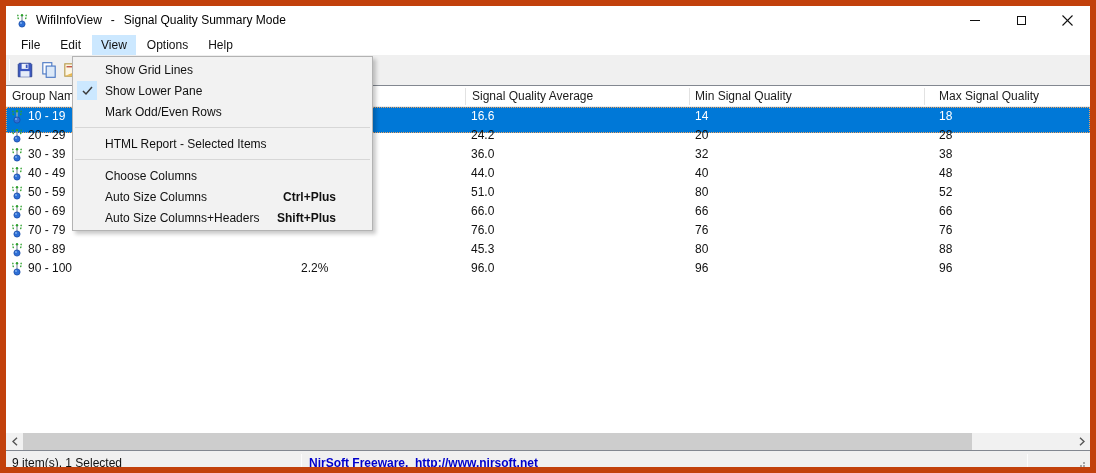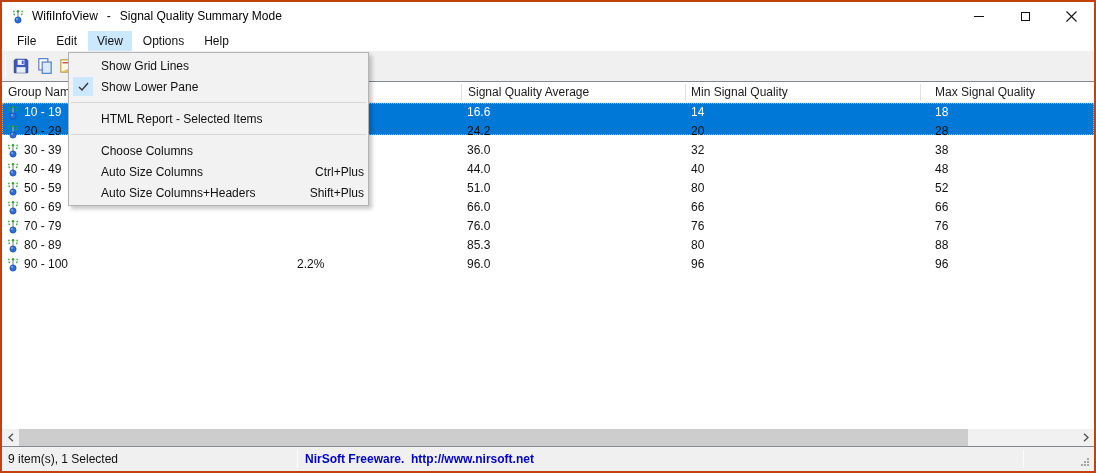--- a/index.html
+++ b/index.html
@@ -1,19 +1,19 @@
 <!DOCTYPE html>
 <html><head>
 <meta charset="utf-8">
 <style>
   * { margin:0; padding:0; box-sizing:border-box; }
   html,body { background:#fff; }
   body { font-family:"Liberation Sans","DejaVu Sans",sans-serif; font-size:12px; color:#111; }
 
-  .window { position:relative; width:1096px; height:473px; border:2px solid #c2410c; background:#0369a1; overflow:hidden; }
+  .window { position:relative; width:1096px; height:473px; border:6px solid #c2410c; background:#0369a1; overflow:hidden; }
 
   
   .titlebar { position:absolute; left:0; top:0; width:100%; height:29px; background:#fff; }
   .app-icon { position:absolute; left:8px; top:6px; width:16px; height:16px; }
   .title-text { position:absolute; left:30px; top:0; height:29px; line-height:29px; white-space:pre; color:#000; }
   .title-sep { margin:0 9px; }
   .caption-buttons { position:absolute; right:0; top:0; height:29px; display:flex; }
   .cap-btn { width:46px; height:29px; display:flex; align-items:center; justify-content:center; }
   .glyph-min { width:10px; height:1px; background:#111; }
   .glyph-max { width:9px; height:9px; border:1px solid #111; }
@@ -27,38 +27,38 @@
   .toolbar { position:absolute; left:0; top:49px; width:100%; height:30px; background:#f0f0f0; }
   .tb-divider { position:absolute; left:3px; top:4px; width:1px; height:22px; background:#c9c9c9; border-right:1px solid #fff; }
   .tb-btn { position:absolute; top:4px; width:22px; height:22px; display:flex; align-items:center; justify-content:center; }
 
   
   .list { position:absolute; left:0; top:79px; width:100%; height:366px; background:#fff; border-top:1px solid #828790; border-bottom:1px solid #828790; }
   .lv-header { position:absolute; left:0; top:0; width:100%; height:21px; background:#fff; border-bottom:1px solid #ececec; }
   .lv-col { position:absolute; top:0; height:21px; line-height:21px; color:#1a1a1a; white-space:nowrap; }
   .lv-colsep { position:absolute; top:2px; width:1px; height:17px; background:#e2e2e2; }
   .lv-rows { position:absolute; left:0; top:21px; width:100%; }
-  .lv-row { position:absolute; left:0; width:100%; height:32px; }
+  .lv-row { position:absolute; left:0; width:100%; height:26px; }
   .lv-row .cell { position:absolute; top:0; height:19px; line-height:19px; white-space:nowrap; }
   .row-icon { position:absolute; left:3px; top:1px; width:16px; height:16px; }
   .lv-row.selected { background:#0078d7; color:#fff; }
   .lv-row.selected::after { content:""; position:absolute; inset:0; border:1px dotted #f0a35e; pointer-events:none; }
 
   
   .hscroll { position:absolute; left:0; bottom:0; width:100%; height:17px; background:#f1f1f1; }
   .hs-arrow { position:absolute; top:0; width:17px; height:17px; display:flex; align-items:center; justify-content:center; background:#f1f1f1; }
   .hs-thumb { position:absolute; left:17px; top:0; width:949px; height:17px; background:#cdcdcd; }
 
   
   .menu-popup { position:absolute; left:66px; top:50px; width:301px; background:#f2f2f2; border:1px solid #b3b3b3; box-shadow:3px 3px 4px rgba(0,0,0,0.22); z-index:50; padding:2px 0; }
   .mi { display:flex; align-items:center; height:21px; cursor:default; }
   .mi-gutter { width:20px; height:19px; margin-left:4px; margin-right:8px; display:flex; align-items:center; justify-content:center; }
   .mi-gutter.checked { background:#cce8ff; }
   .mi-label { color:#111; }
-  .mi-shortcut { margin-left:auto; margin-right:4px; color:#111; }
+  .mi-shortcut { margin-left:auto; margin-right:36px; color:#111;font-weight:bold; }
   .msep { height:1px; background:#d7d7d7; margin:5px 2px; }
 
   
   .watermark { position:absolute; left:12px; top:106px; z-index:60; pointer-events:none;
     font-family:"Liberation Serif","DejaVu Serif",serif; font-size:36px; font-weight:bold; letter-spacing:4px;
     color:rgba(205,205,205,0.40); -webkit-text-stroke:1px rgba(185,185,185,0.55); }
   .watermark .reg { font-size:13px; vertical-align:18px; letter-spacing:0; }
 
   
   .statusbar { position:absolute; left:0; top:445px; width:100%; height:24px; background:#f0f0f0; }
@@ -247,21 +247,21 @@
         <div class="lv-row" style="top: 133px;">
           <span class="row-icon"><svg width="16" height="16" viewBox="0 0 16 16">
               <path d="M4.6 7 Q2.8 4.5 4.6 2" fill="none" stroke="#2da02d" stroke-width="1.3" stroke-dasharray="1.6 1.3"></path>
               <path d="M11.4 7 Q13.2 4.5 11.4 2" fill="none" stroke="#2da02d" stroke-width="1.3" stroke-dasharray="1.6 1.3"></path>
               <rect x="7.3" y="3.5" width="1.4" height="7.5" fill="#9aa4b0"></rect>
               <circle cx="8" cy="3.2" r="1.2" fill="#2da02d"></circle>
               <circle cx="8" cy="12" r="3.1" fill="#2e6fd6" stroke="#1b4ea8" stroke-width="0.8"></circle>
               <circle cx="7" cy="11" r="0.9" fill="#8ab6ef"></circle>
             </svg></span>
           <span class="cell" style="left: 22px;">80 - 89</span>
-          <span class="cell" style="left: 465px;">85.3</span>
+          <span class="cell" style="left: 465px;">45.3</span>
           <span class="cell" style="left: 689px;">80</span>
           <span class="cell" style="left: 933px;">88</span>
         </div>
         <div class="lv-row" style="top: 152px;">
           <span class="row-icon"><svg width="16" height="16" viewBox="0 0 16 16">
               <path d="M4.6 7 Q2.8 4.5 4.6 2" fill="none" stroke="#2da02d" stroke-width="1.3" stroke-dasharray="1.6 1.3"></path>
               <path d="M11.4 7 Q13.2 4.5 11.4 2" fill="none" stroke="#2da02d" stroke-width="1.3" stroke-dasharray="1.6 1.3"></path>
               <rect x="7.3" y="3.5" width="1.4" height="7.5" fill="#9aa4b0"></rect>
               <circle cx="8" cy="3.2" r="1.2" fill="#2da02d"></circle>
               <circle cx="8" cy="12" r="3.1" fill="#2e6fd6" stroke="#1b4ea8" stroke-width="0.8"></circle>
@@ -294,20 +294,24 @@
         <span class="mi-gutter"></span>
         <span class="mi-label">Show Grid Lines</span>
       </div>
       <div class="mi">
         <span class="mi-gutter checked">
           <svg width="11" height="10" viewBox="0 0 11 10">
             <polyline points="1,5 4,8 10,1" fill="none" stroke="#3a3a3a" stroke-width="1.5"></polyline>
           </svg>
         </span>
         <span class="mi-label">Show Lower Pane</span>
+      </div>
+      <div class="mi">
+        <span class="mi-gutter"></span>
+        <span class="mi-label">Mark Odd/Even Rows</span>
       </div>
       <div class="msep"></div>
       <div class="mi">
         <span class="mi-gutter"></span>
         <span class="mi-label">HTML Report - Selected Items</span>
       </div>
       <div class="msep"></div>
       <div class="mi">
         <span class="mi-gutter"></span>
         <span class="mi-label">Choose Columns</span>

